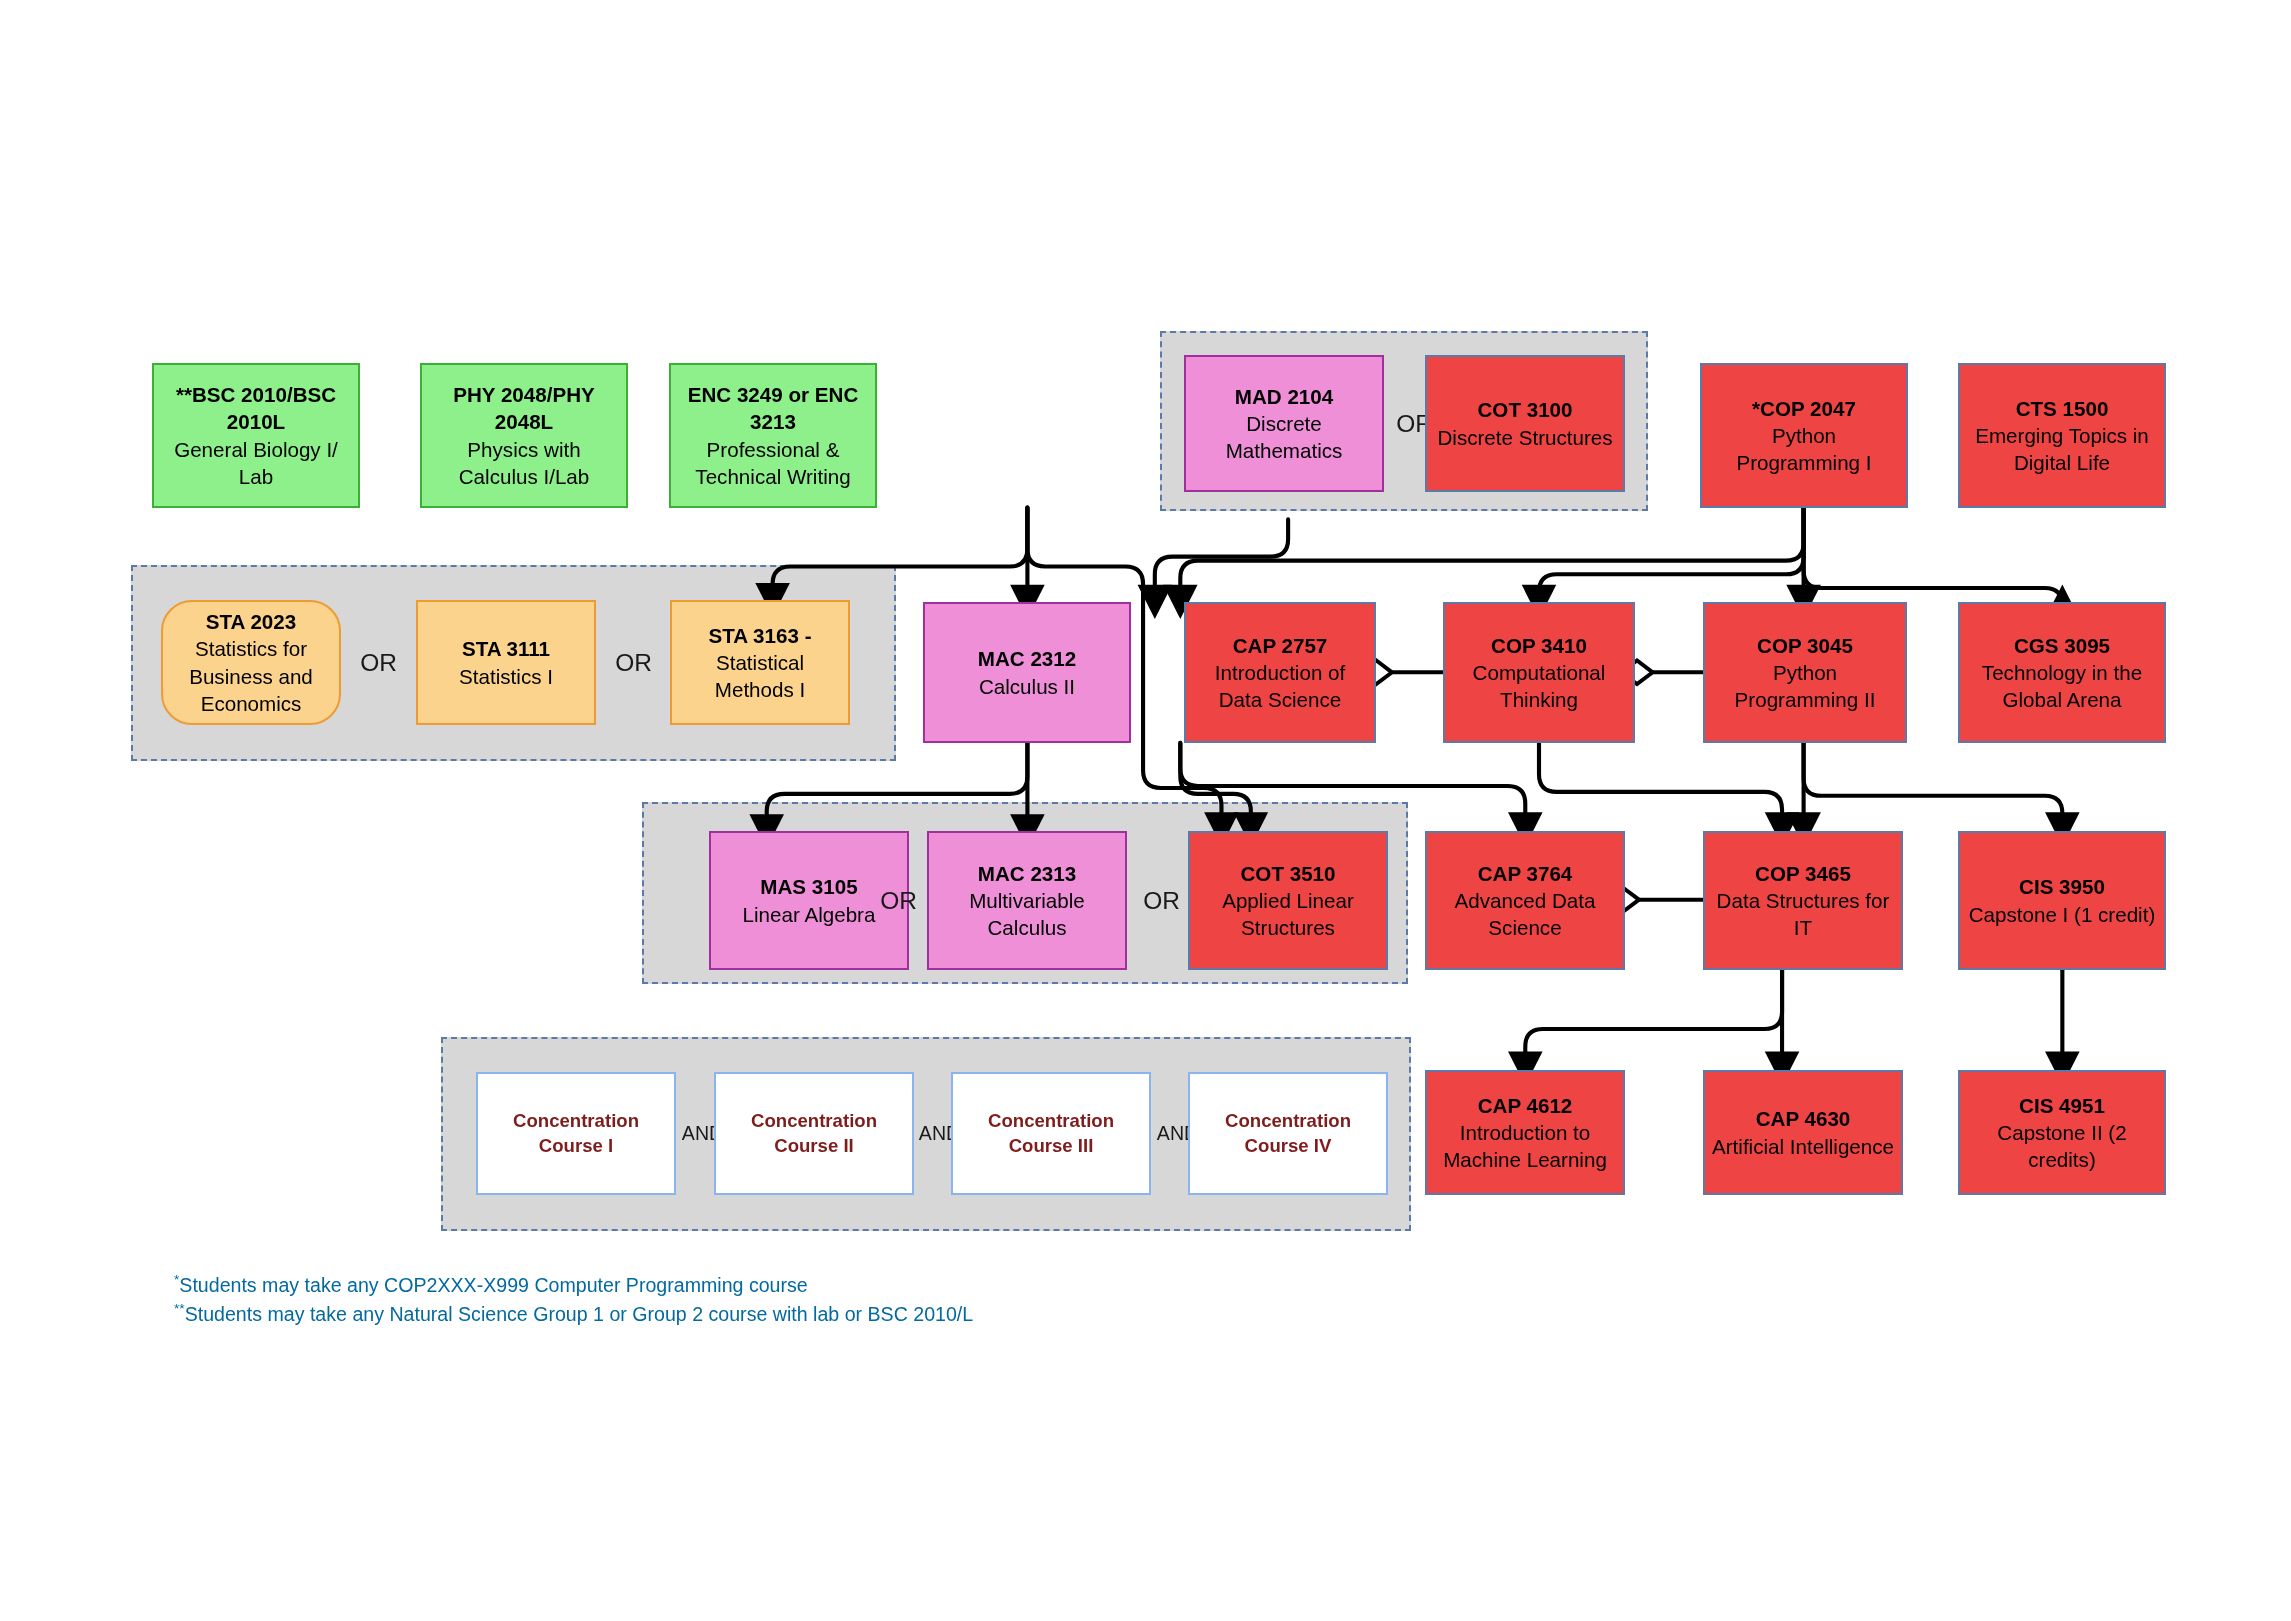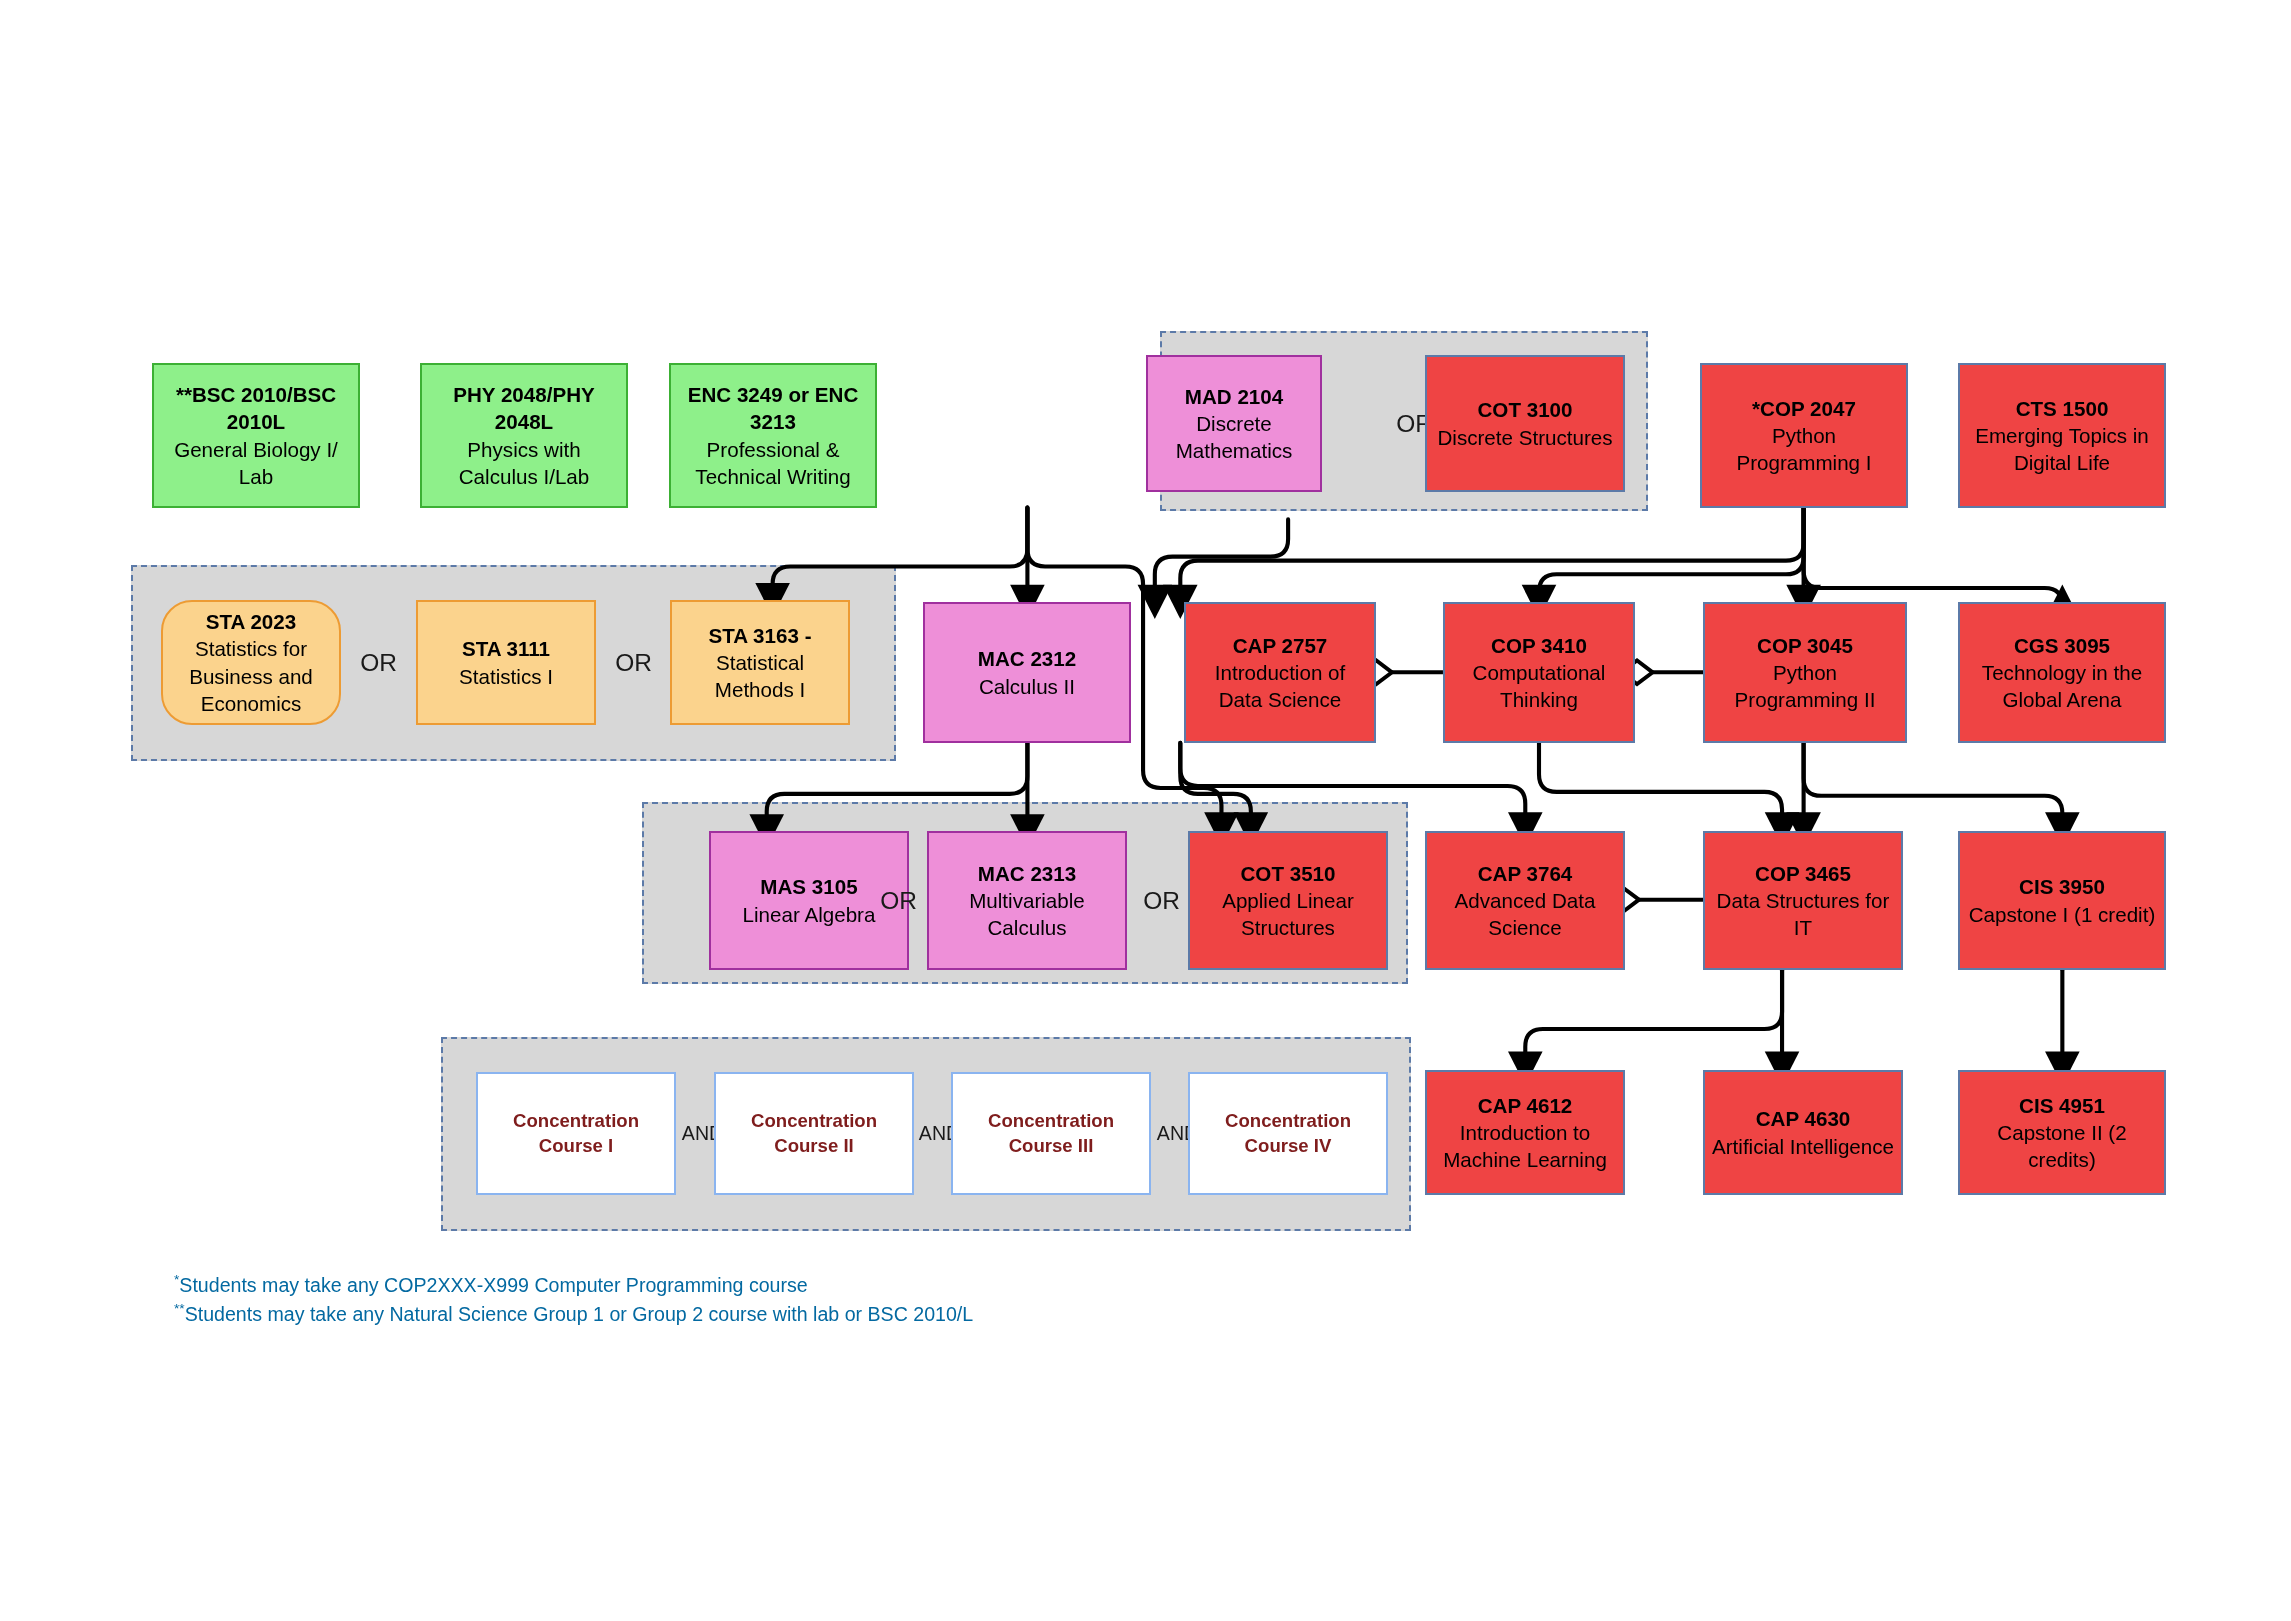--- a/index.html
+++ b/index.html
@@ -110,21 +110,21 @@
     <span class="code">PHY 2048/PHY 2048L</span>
     <span class="title">Physics with Calculus I/Lab</span>
   </div>
 
   <div class="node n-green" style="left:669px;top:363px;width:208px;height:145px;">
     <span class="code">ENC 3249 or ENC 3213</span>
     <span class="title">Professional &amp; Technical Writing</span>
   </div>
 
 
-  <div class="node n-pink" style="left:1146px;top:355px;width:176px;height:137px;">
+  <div class="node n-pink" style="left:1184px;top:355px;width:200px;height:137px;">
     <span class="code">MAD 2104</span>
     <span class="title">Discrete Mathematics</span>
   </div>
 
   <div class="oplabel" style="left:1384px;top:394px;width:61px;height:59px;">OR</div>
 
   <div class="node n-blue" style="left:1425px;top:355px;width:200px;height:137px;">
     <span class="code">COT 3100</span>
     <span class="title">Discrete Structures</span>
   </div>

